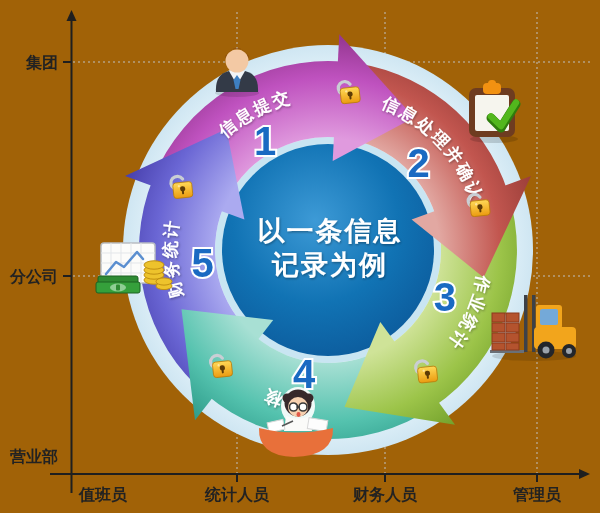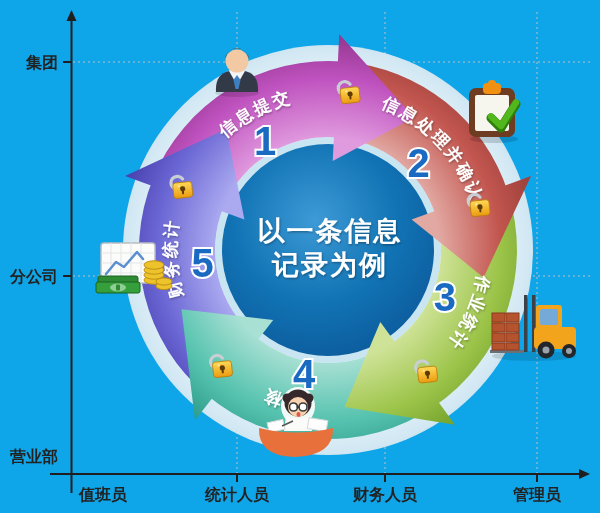--- a/index.html
+++ b/index.html
@@ -1,16 +1,16 @@
 <!DOCTYPE html>
 <html><head>
 <meta charset="utf-8">
 <style>
   html,body{margin:0;padding:0;background:#ffffff;}
-  .stage{position:relative;width:600px;height:513px;background:#0ea5e9;overflow:hidden;
+  .stage{position:relative;width:600px;height:513px;background:#a16207;overflow:hidden;
          font-family:"Liberation Sans", sans-serif;}
   svg{display:block;}
   text{font-family:"Liberation Sans", sans-serif;}
   .axis-label{font-size:16px;font-weight:600;fill:#222222;}
   .seg-label{font-size:17px;font-weight:bold;fill:#ffffff;letter-spacing:2.5px;}
   .seg-num{font-size:40px;font-weight:bold;stroke:#ffffff;stroke-width:4px;paint-order:stroke;}
   .center-title{font-size:27px;font-weight:bold;fill:#ffffff;text-anchor:middle;letter-spacing:2px;}
 </style>
 </head>
 <body>

